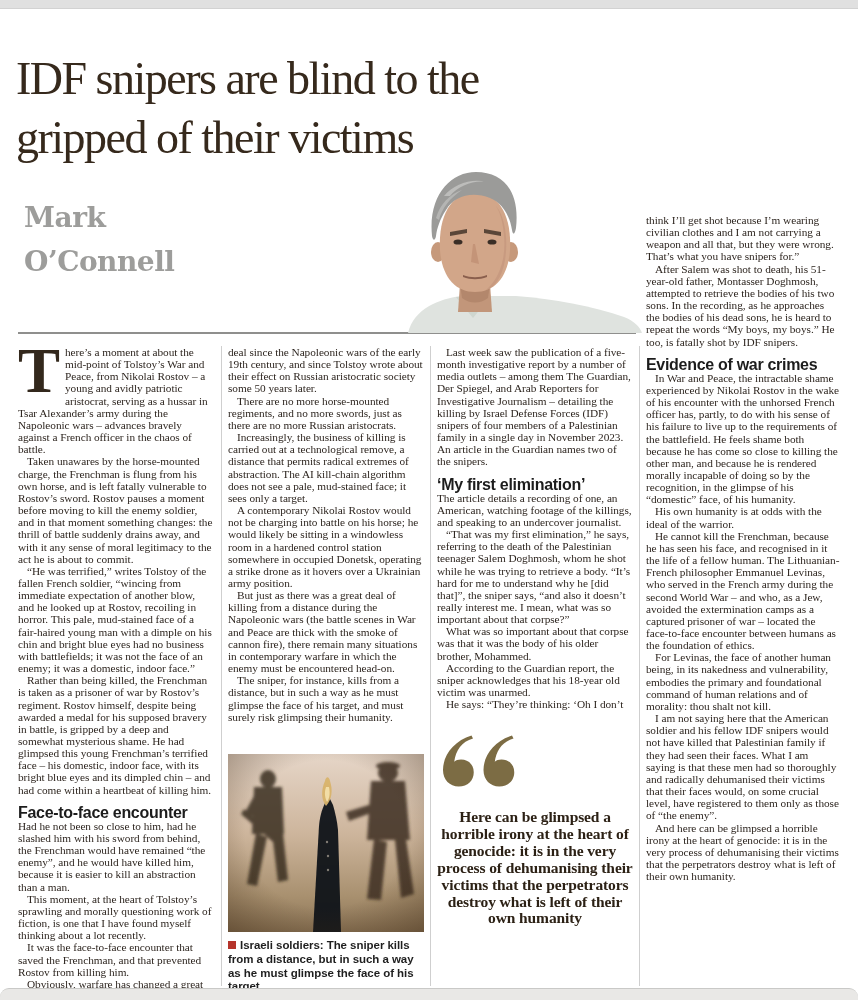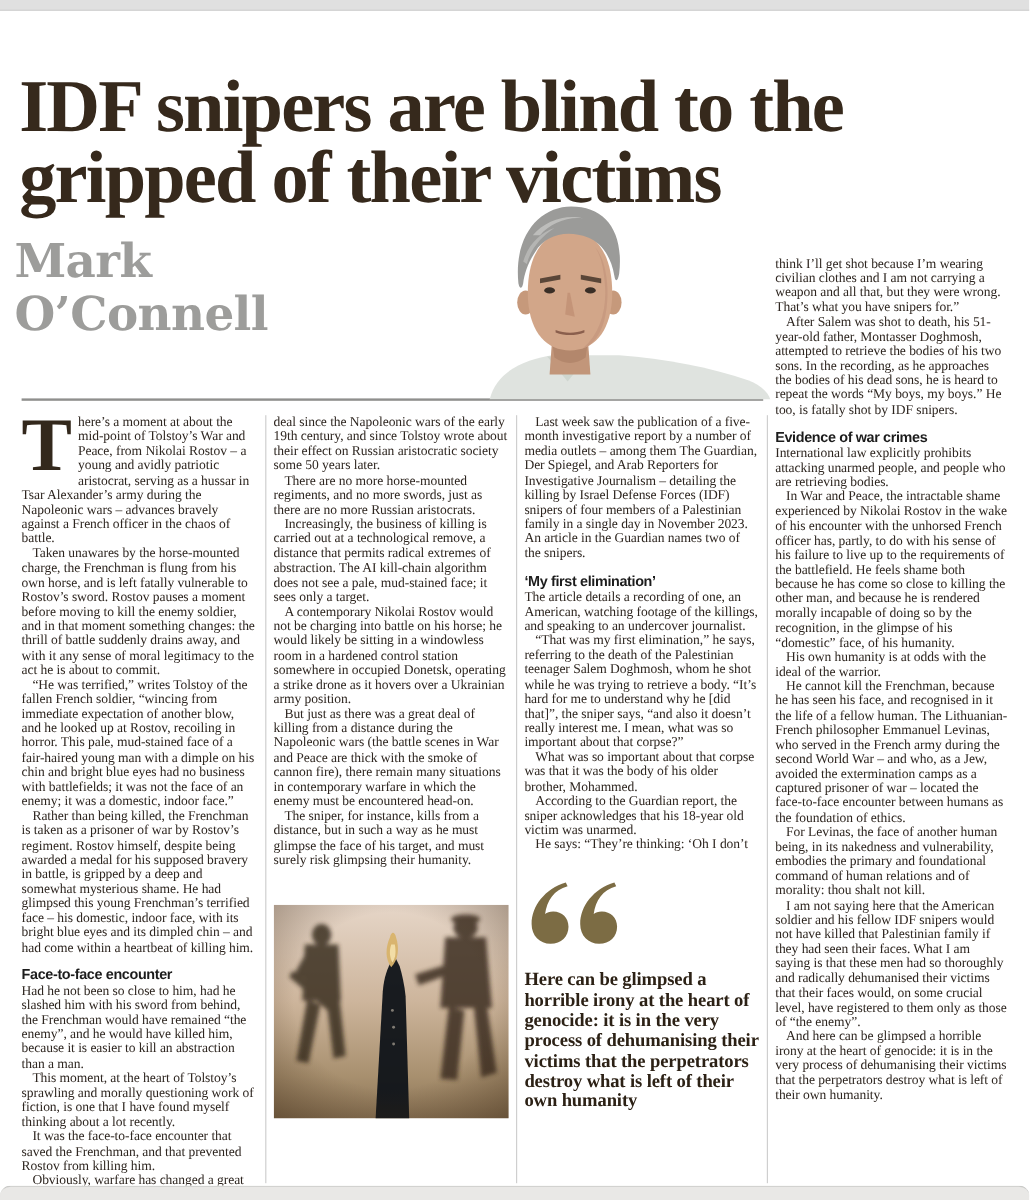--- a/index.html
+++ b/index.html
@@ -2,46 +2,46 @@
 <html lang="en"><head>
 <meta charset="utf-8">
 <style>
   html,body{margin:0;padding:0;background:#ffffff;}
   #page{position:relative;width:858px;height:1000px;background:#ffffff;overflow:hidden;
         font-family:"Liberation Serif",serif;color:#2e2620;}
   .topbar{position:absolute;left:0;top:0;width:858px;height:8px;background:#e0e0e0;border-bottom:1px solid #d2d2d2;}
   .bottombar{position:absolute;left:0;top:988px;width:858px;height:12px;background:#e9e8e6;
              border-top:1px solid #c9c9c7;border-radius:9px 9px 0 0;}
   .headline{position:absolute;left:16px;top:18px;width:822px;
-            font-family:"Liberation Serif",serif;font-weight:bold;color:#36291c;
-            font-size:62px;line-height:59px;letter-spacing:-1.5px;}
-  .byline{position:absolute;left:12px;top:196px;width:320px;
+            font-family:"Liberation Serif",serif;font-weight:normal;color:#36291c;
+            font-size:46px;line-height:59px;letter-spacing:-1.5px;}
+  .byline{position:absolute;left:24px;top:196px;width:320px;
           font-family:"DejaVu Serif",serif;font-weight:bold;color:#9d9d9b;
-          font-size:39px;line-height:44px;letter-spacing:-0.5px;}
+          font-size:28px;line-height:44px;letter-spacing:-0.5px;}
   .byline-rule{position:absolute;left:18px;top:332px;width:618px;height:2px;background:#8f8f8d;}
   .author-photo{position:absolute;left:378px;top:166px;width:280px;height:167px;z-index:3;}
   .vrule{position:absolute;top:346px;width:1px;height:640px;background:#cfcfcf;}
   .col{position:absolute;top:346px;width:196px;overflow:hidden;
        font-size:11.3px;line-height:12.15px;letter-spacing:-0.05px;}
   .col1{left:18px;height:642px;}
   .col2{left:228px;height:642px;}
   .col3{left:437px;height:642px;}
   .col4{left:646px;top:214px;width:194px;height:774px;}
   .p{margin:0;text-indent:9px;}
   .p.flush{text-indent:0;}
   .dropcap{float:left;font-size:63px;line-height:49px;padding:1px 5px 0 0;
            font-weight:bold;color:#33281c;}
   .subhead{margin:10px 0 1px 0;font-family:"Liberation Sans",sans-serif;font-weight:bold;
-           font-size:12px;line-height:13px;letter-spacing:-0.3px;color:#1c1c1c;text-indent:0;}
+           font-size:16px;line-height:13px;letter-spacing:-0.3px;color:#1c1c1c;text-indent:0;}
   .photo-wrap{position:absolute;left:0;top:408px;width:196px;}
   .feature-photo{display:block;width:196px;height:178px;}
   .caption{margin-top:7px;font-family:"Liberation Sans",sans-serif;font-weight:bold;
            color:#1f1f1f;font-size:11.5px;line-height:13.8px;}
   .cap-bullet{display:inline-block;width:8px;height:8px;background:#b5342b;margin-right:4px;}
-  .quote-block{position:absolute;left:0;top:380px;width:196px;}
+  .quote-block{position:absolute;left:0;top:380px;width:196px;text-align:center;}
   .quote-marks{display:block;width:84px;height:70px;}
   .pull-quote{margin-top:13px;font-family:"Liberation Serif",serif;font-weight:bold;
               color:#2c2115;font-size:15.5px;line-height:16.9px;letter-spacing:-0.1px;}
 </style>
 </head>
 <body>
 
 <div id="page">
   <div class="topbar"></div>
 
@@ -135,20 +135,21 @@
         <path d="M85 178 L91 72 C92 60 95 53 98 47 L101 43 L105 51 C107 58 109 66 110 76 L113 178 Z" fill="#11151a" opacity="0.96"></path>
         <path d="M97 27 C93 36 93 45 98 52 C104 46 105 36 102 27 C101 22 98 22 97 27 Z" fill="#d8b36a" opacity="0.95"></path>
         <path d="M98 33 C96 39 97 44 99 48 C102 44 102 38 101 33 Z" fill="#f2dda6"></path>
         <g fill="#e8dcc8" opacity="0.5">
           <circle cx="99" cy="88" r="1.2"></circle>
             <circle cx="100" cy="102" r="1.2"></circle>
             <circle cx="100" cy="116" r="1.2"></circle>
         </g>
         <rect width="196" height="178" fill="url(#vign)"></rect>
       </svg>
+      <div class="caption"><span class="cap-bullet"></span><span>Israeli soldiers: The sniper kills from a distance, but in such a way as he must glimpse the face of his target.</span></div>
 
     </div>
   </div>
 
   <div class="col col3">
     <p class="p">Last week saw the publication of a five-month investigative report by a number of media outlets – among them The Guardian, Der Spiegel, and Arab Reporters for Investigative Journalism – detailing the killing by Israel Defense Forces (IDF) snipers of four members of a Palestinian family in a single day in November 2023. An article in the Guardian names two of the snipers.</p>
     <h3 class="subhead">‘My first elimination’</h3>
     <p class="p flush">The article details a recording of one, an American, watching footage of the killings, and speaking to an undercover journalist.</p>
     <p class="p">“That was my first elimination,” he says, referring to the death of the Palestinian teenager Salem Doghmosh, whom he shot while he was trying to retrieve a body. “It’s hard for me to understand why he [did that]”, the sniper says, “and also it doesn’t really interest me. I mean, what was so important about that corpse?”</p>
     <p class="p">What was so important about that corpse was that it was the body of his older brother, Mohammed.</p>
@@ -163,21 +164,20 @@
         </g>
       </svg>
       <div class="pull-quote">Here can be glimpsed a horrible irony at the heart of genocide: it is in the very process of dehumanising their victims that the perpetrators destroy what is left of their own humanity</div>
     </div>
   </div>
 
   <div class="col col4">
     <p class="p flush">think I’ll get shot because I’m wearing civilian clothes and I am not carrying a weapon and all that, but they were wrong. That’s what you have snipers for.”</p>
     <p class="p">After Salem was shot to death, his 51-year-old father, Montasser Doghmosh, attempted to retrieve the bodies of his two sons. In the recording, as he approaches the bodies of his dead sons, he is heard to repeat the words “My boys, my boys.” He too, is fatally shot by IDF snipers.</p>
     <h3 class="subhead">Evidence of war crimes</h3>
-    <p class="p flush">International law explicitly prohibits attacking unarmed people, and people who are retrieving bodies.</p>
     <p class="p">In War and Peace, the intractable shame experienced by Nikolai Rostov in the wake of his encounter with the unhorsed French officer has, partly, to do with his sense of his failure to live up to the requirements of the battlefield. He feels shame both because he has come so close to killing the other man, and because he is rendered morally incapable of doing so by the recognition, in the glimpse of his “domestic” face, of his humanity.</p>
     <p class="p">His own humanity is at odds with the ideal of the warrior.</p>
     <p class="p">He cannot kill the Frenchman, because he has seen his face, and recognised in it the life of a fellow human. The Lithuanian-French philosopher Emmanuel Levinas, who served in the French army during the second World War – and who, as a Jew, avoided the extermination camps as a captured prisoner of war – located the face-to-face encounter between humans as the foundation of ethics.</p>
     <p class="p">For Levinas, the face of another human being, in its nakedness and vulnerability, embodies the primary and foundational command of human relations and of morality: thou shalt not kill.</p>
     <p class="p">I am not saying here that the American soldier and his fellow IDF snipers would not have killed that Palestinian family if they had seen their faces. What I am saying is that these men had so thoroughly and radically dehumanised their victims that their faces would, on some crucial level, have registered to them only as those of “the enemy”.</p>
     <p class="p">And here can be glimpsed a horrible irony at the heart of genocide: it is in the very process of dehumanising their victims that the perpetrators destroy what is left of their own humanity.</p>
   </div>
 
   <div class="bottombar"></div>
 </div>

